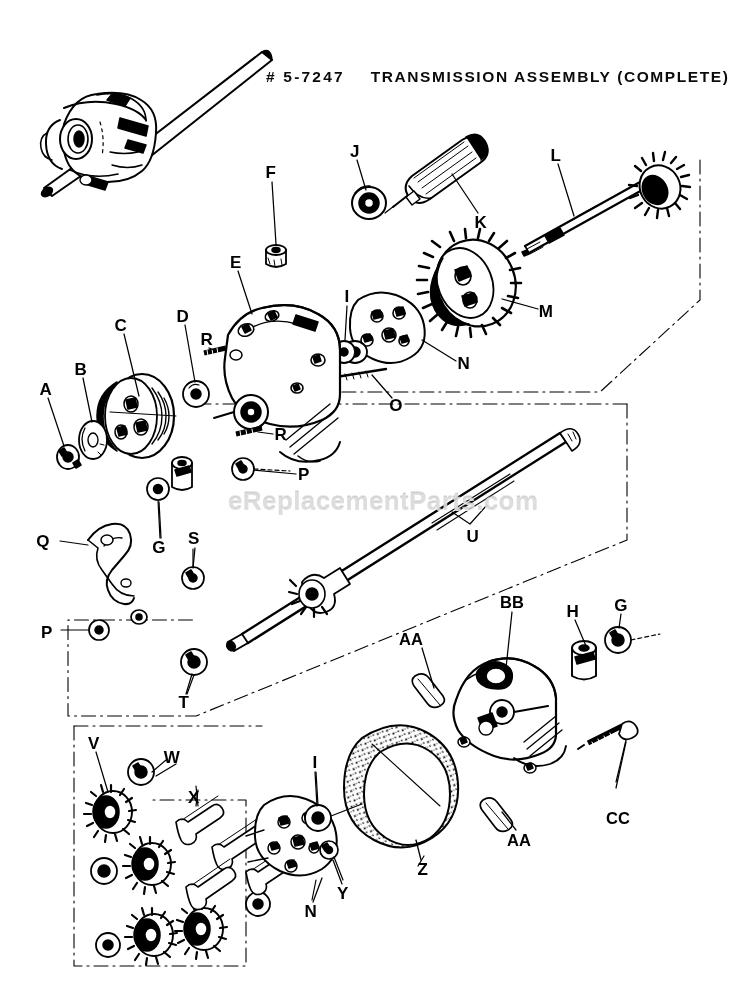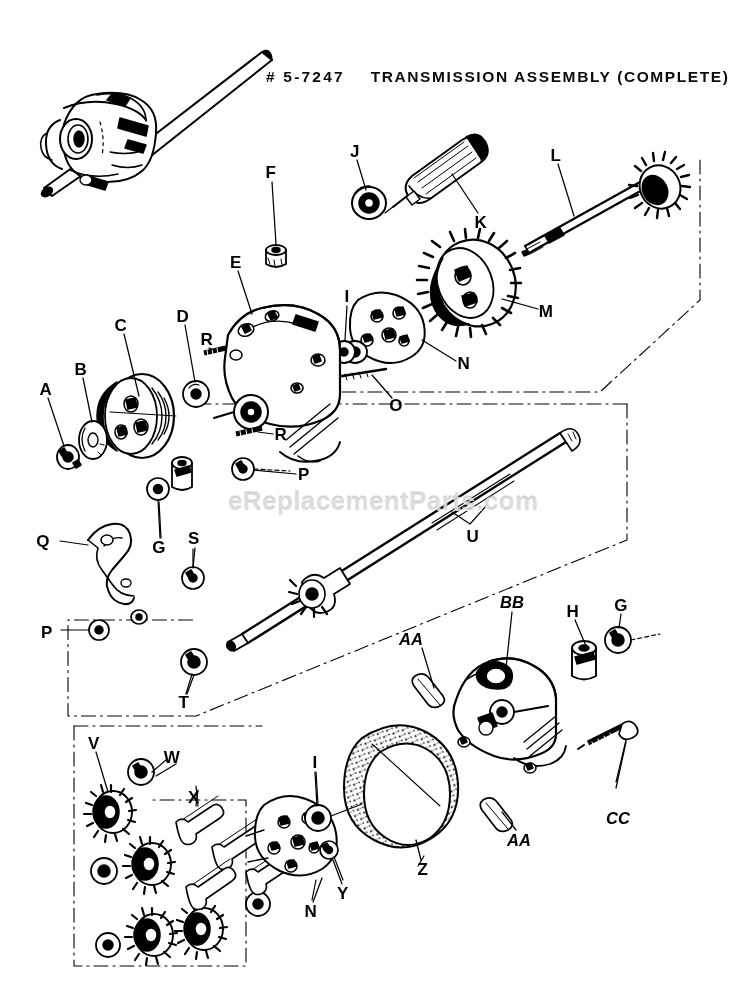--- a/index.html
+++ b/index.html
@@ -35,21 +35,21 @@
     position:absolute;
     font-family:"Liberation Sans",sans-serif;
     font-weight:700;
     font-size:17px;
     line-height:17px;
     color:#000;
     white-space:nowrap;
     transform:translate(-50%,-50%);
     letter-spacing:.5px;
   }
-  .lbl.dbl{font-size:16.5px;letter-spacing:0px;font-style:italic;}
+  .lbl.dbl{font-size:16.5px;letter-spacing:0px;}
 
   
   .wm{
     position:absolute;
     left:186px;top:486px;
     width:370px;height:34px;
     font-family:"Liberation Sans",sans-serif;
     font-size:26px;
     font-weight:700;
     letter-spacing:.4px;

